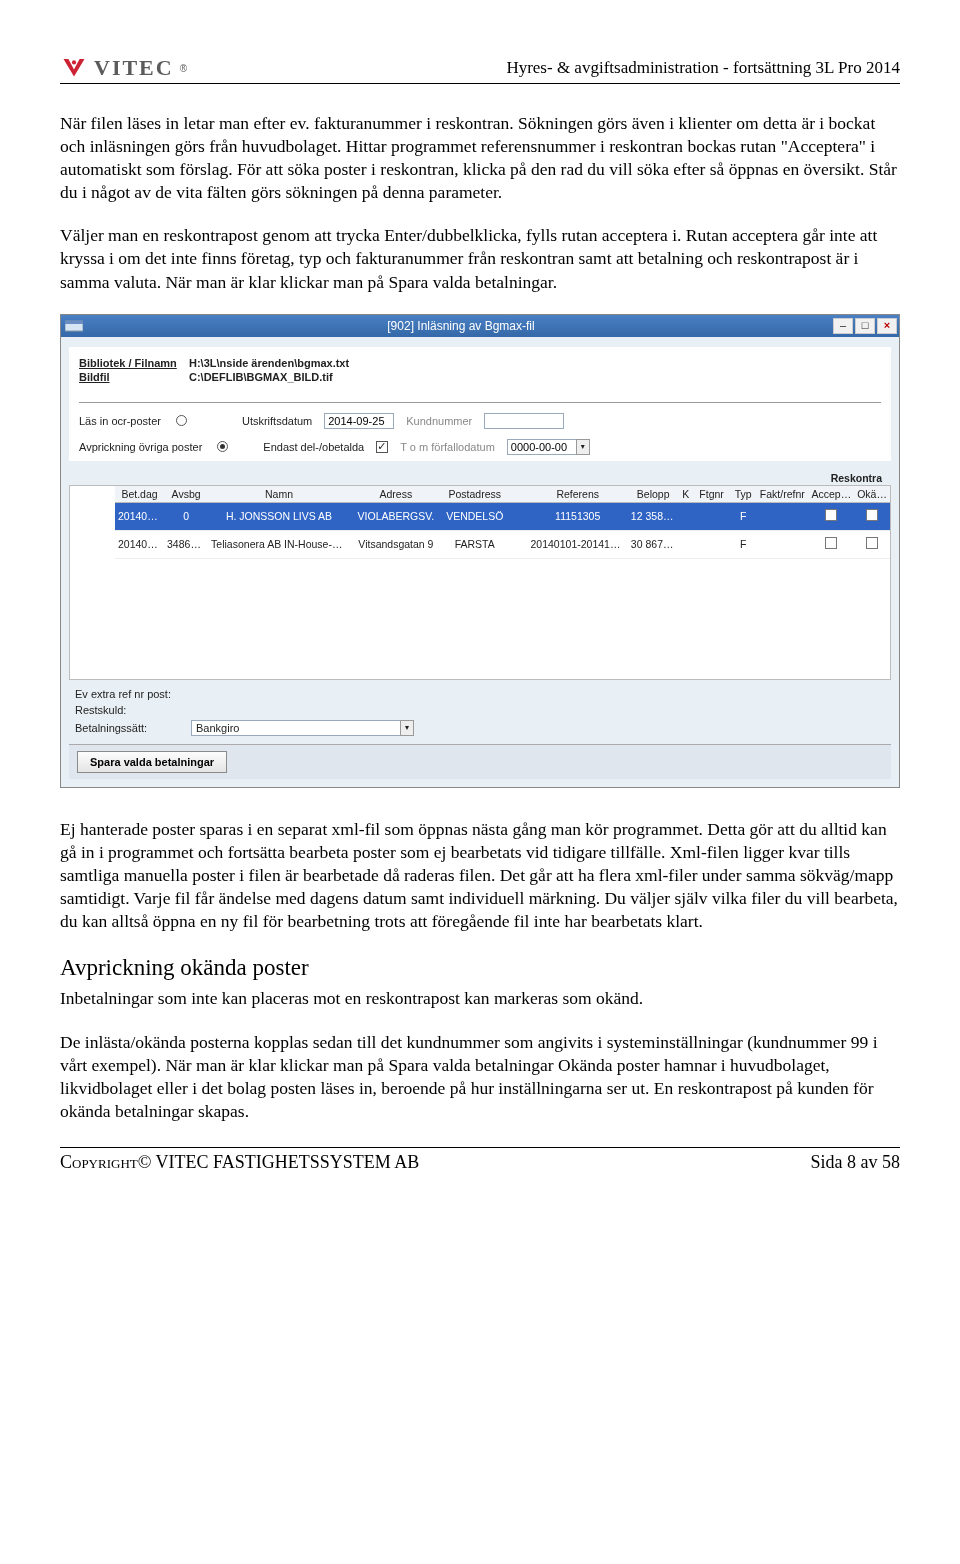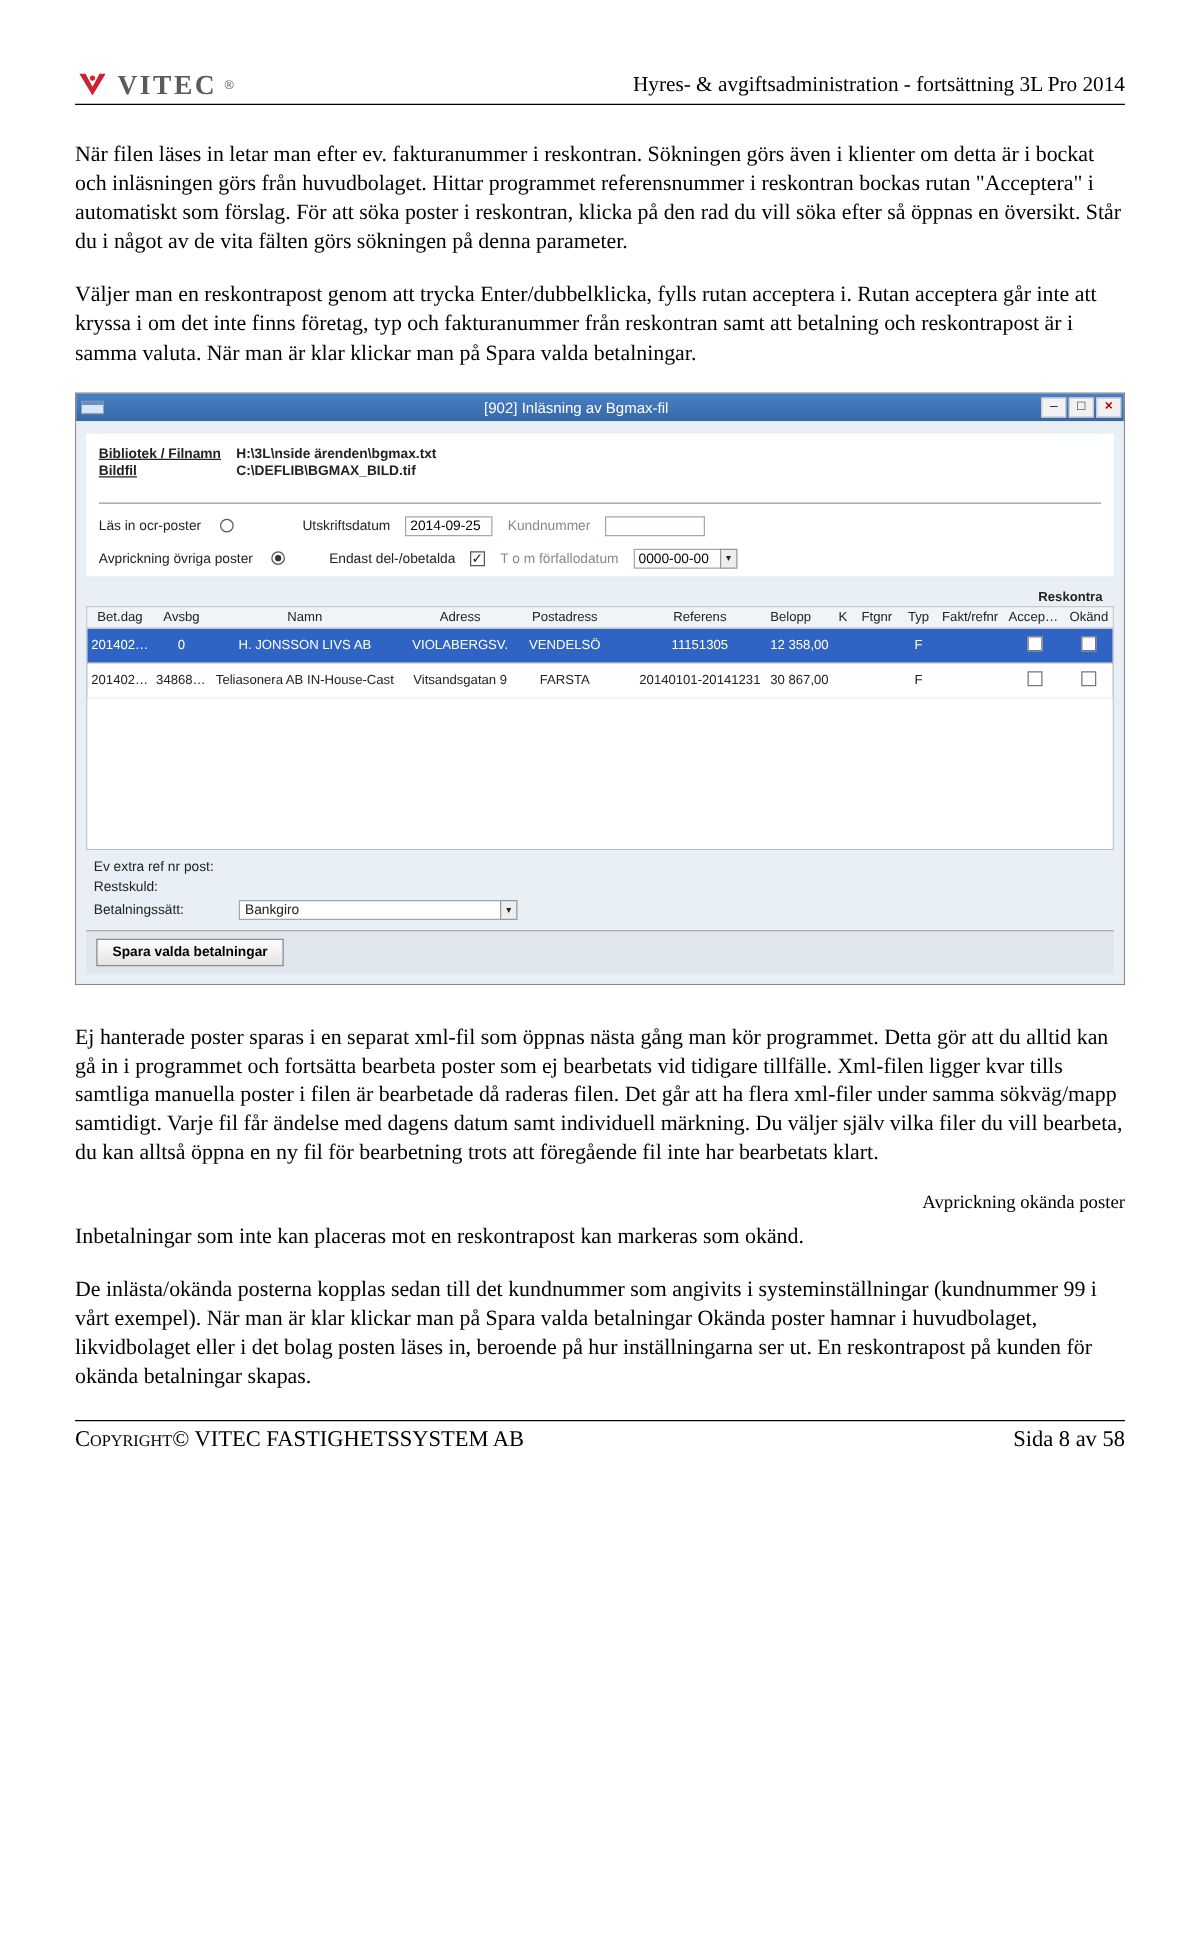--- a/index.html
+++ b/index.html
@@ -71,42 +71,42 @@
   .kv .val { font-weight:bold; }
   .spacer-long { height: 12px; border-bottom:1px solid #999; margin-top:8px; width:100%; }
   .row2 { display:flex; align-items:center; gap:12px; margin-top:10px;}
   .ctrl-label { font-size:11px; }
   .radio { width:11px; height:11px; border:1px solid #555; border-radius:50%; display:inline-block; vertical-align:middle; margin:0 3px; position:relative;}
   .radio.sel::after { content:''; position:absolute; width:5px; height:5px; background:#333; border-radius:50%; top:2px; left:2px;}
   .textin { border:1px solid #9ab; background:#fff; height:16px; padding:0 3px; font-size:11px; font-family:Arial,sans-serif;}
   .checkbox { width:12px; height:12px; border:1px solid #555; display:inline-block; vertical-align:middle; position:relative; background:#fff;}
   .checkbox.sel::after { content:'✓'; position:absolute; font-size:11px; top:-2px; left:0;}
   .dropdown-arrow { width:14px; height:16px; border:1px solid #999; background:#eee; display:inline-flex; align-items:center; justify-content:center; font-size:8px; margin-left:-1px;}
-  .tablewrap { background:#fff; border:1px solid #bbb; }
+  .tablewrap { background:#fff; border:1px solid #bbb;padding-left:45px; }
   .thead { display:flex; background:#f0f3f7; border-bottom:1px solid #bbb; font-size:10.5px; position:relative;}
   .thead .grp-resk { position:absolute; right:8px; top:-14px; font-weight:bold; font-size:10.5px;}
   .th, .td { padding:2px 3px; overflow:hidden; white-space:nowrap; text-overflow:ellipsis;text-align:center; }
   .c-betdag{width:58px;} .c-avsbg{width:52px;} .c-namn{width:170px;} .c-adress{width:110px;} .c-postadr{width:78px;}
-  .c-ref{width:120px;margin-left:20px;} .c-belopp{width:60px; text-align:left;} .c-k{width:16px;} .c-ftgnr{width:44px;}
+  .c-ref{width:120px;margin-left:20px;} .c-belopp{width:60px; text-align:center;} .c-k{width:16px;} .c-ftgnr{width:44px;}
   .c-typ{width:30px;} .c-fakt{width:62px;} .c-acc{width:54px; text-align:center;} .c-okand{width:42px; text-align:center;}
   .trow { display:flex; font-size:10.5px; border-bottom:1px solid #eee; height:28px; align-items:center;}
   .trow.sel { background:#2f64c5; color:#fff;}
   .tbody-empty { height:120px; background:#fff;}
   .chkcell { width:12px; height:12px; border:1px solid #777; display:inline-block; background:#fff;}
   .lowerinfo { background:#e9f0f5; padding:8px 6px 4px 6px; font-size:11px; }
   .lowerinfo .line { display:flex; align-items:center; margin-bottom:4px; gap:6px; }
   .lowerinfo .labw { width:110px; }
   .select-long { width:210px; height:16px; border:1px solid #9ab; background:#fff; display:inline-block;}
   .bottom-bar { background:#dfe6ee; border-top:1px solid #aaa; padding:6px 8px;}
   .save-btn {
     font-family: Arial,sans-serif; font-size:11px; font-weight:bold;
     background:linear-gradient(#fdfdfd,#e4e4e4);
     border:1px solid #8a8a8a; padding:4px 12px; cursor:pointer;
   }
-  .section-sub { font-size:15px; margin: 14px 0 4px 0; text-align: right;}
+  .section-sub { font-size:23px; margin: 14px 0 4px 0;}
   .footer-line { border-top:1px solid #000; margin-top:24px; }
   .footer-row { display:flex; justify-content:space-between; font-size:18px; padding-top:4px;}
   .copyright { font-variant: small-caps; }
 </style>
 </head>
 <body>
 
 <div class="page">
 
   <div class="header-row">

